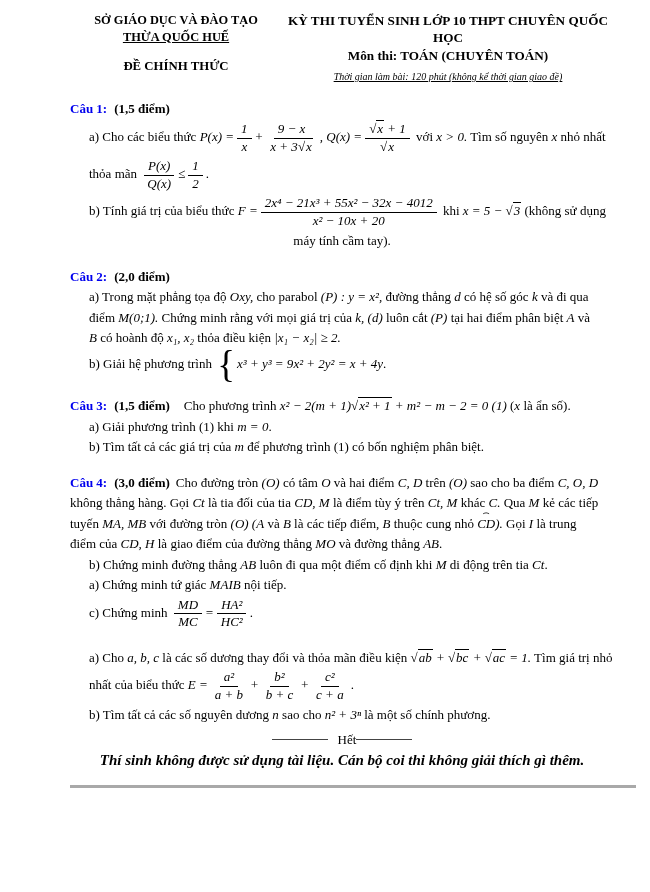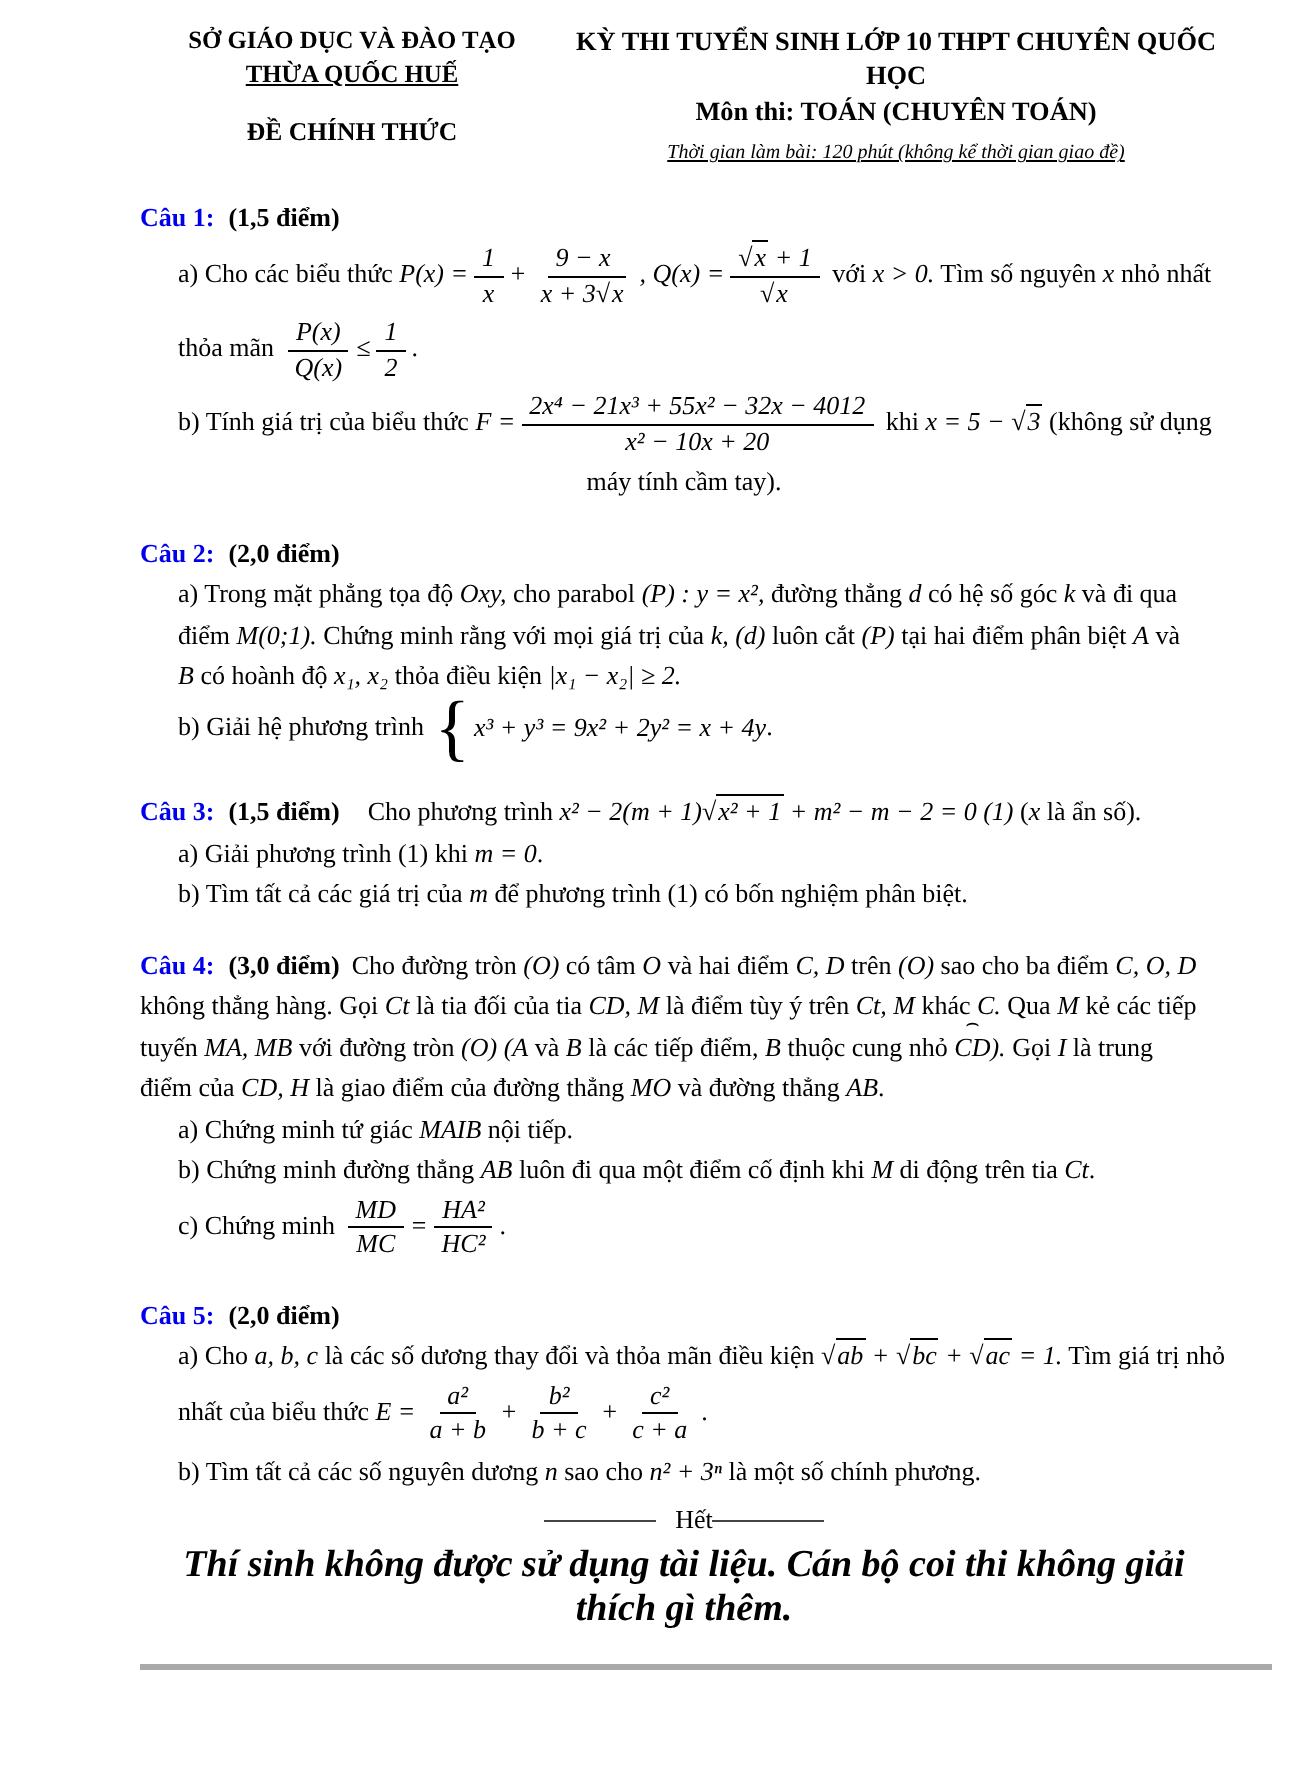--- a/index.html
+++ b/index.html
@@ -48,21 +48,21 @@
   .arcwrap { position:relative; display:inline-block; }
   .arcwrap .hat { position:absolute; left:0; right:0; top:-0.62em; text-align:center; font-size:11px; line-height:1; font-style:normal; }
 
   .center-line { text-align:center; }
 
   
   .het-line { text-align:center; margin-top:6px; }
   .het-dash { display:inline-block; width:56px; border-top:1px solid #444; vertical-align:middle; }
   .het-dash.left { margin-right:10px; }
   .het-text { vertical-align:middle; }
-  .footer-note { text-align:center; font-weight:bold; font-style:italic; margin-top:4px; font-size:19px; }
+  .footer-note { text-align:center; font-weight:bold; font-style:italic; margin-top:4px; font-size:15px; }
   .bottom-rule { height:3px; background:#a9a9a9; margin:16px -22px 0 0; }
 </style>
 </head>
 <body>
 
 <div class="page">
 
   <div class="header">
     <div class="h-left">
       <div>SỞ GIÁO DỤC VÀ ĐÀO TẠO</div>
@@ -122,33 +122,32 @@
       <div class="q-line"><span class="q-label">Câu 3:</span><span class="q-points gap">(1,5 điểm)</span><span><span>Cho phương trình </span><span class="m">x² − 2(m + 1)</span></span><span class="sqrt"><span class="rad">√</span><span class="bar">x² + 1</span></span><span><span class="m"> + m² − m − 2 = 0 (1)</span><span> (</span><span class="m">x</span><span> là ẩn số).</span></span></div>
       <div class="q-line indent"><span>a) Giải phương trình (1) khi </span><span class="m">m = 0</span><span>.</span></div>
       <div class="q-line indent"><span>b) Tìm tất cả các giá trị của </span><span class="m">m</span><span> để phương trình (1) có bốn nghiệm phân biệt.</span></div>
     </div>
 
     <div class="question">
       <div class="q-line"><span class="q-label">Câu 4:</span><span class="q-points">(3,0 điểm)</span><span><span>Cho đường tròn </span><span class="m">(O)</span><span> có tâm </span><span class="m">O</span><span> và hai điểm </span><span class="m">C, D</span><span> trên </span><span class="m">(O)</span><span> sao cho ba điểm </span><span class="m">C, O, D</span></span></div>
       <div class="q-line"><span>không thẳng hàng. Gọi </span><span class="m">Ct</span><span> là tia đối của tia </span><span class="m">CD, M</span><span> là điểm tùy ý trên </span><span class="m">Ct, M</span><span> khác </span><span class="m">C.</span><span> Qua </span><span class="m">M</span><span> kẻ các tiếp</span></div>
       <div class="q-line"><span><span>tuyến </span><span class="m">MA, MB</span><span> với đường tròn </span><span class="m">(O) (A</span><span> và </span><span class="m">B</span><span> là các tiếp điểm, </span><span class="m">B</span><span> thuộc cung nhỏ </span></span><span class="arcwrap"><span class="hat">⌢</span><span class="m">CD</span></span><span><span class="m">).</span><span> Gọi </span><span class="m">I</span><span> là trung</span></span></div>
       <div class="q-line"><span>điểm của </span><span class="m">CD, H</span><span> là giao điểm của đường thẳng </span><span class="m">MO</span><span> và đường thẳng </span><span class="m">AB</span><span>.</span></div>
+      <div class="q-line indent"><span>b) Chứng minh đường thẳng </span><span class="m">AB</span><span> luôn đi qua một điểm cố định khi </span><span class="m">M</span><span> di động trên tia </span><span class="m">Ct</span><span>.</span></div>
       <div class="q-line indent"><span>a) Chứng minh tứ giác </span><span class="m">MAIB</span><span> nội tiếp.</span></div>
-      <div class="q-line indent"><span>b) Chứng minh đường thẳng </span><span class="m">AB</span><span> luôn đi qua một điểm cố định khi </span><span class="m">M</span><span> di động trên tia </span><span class="m">Ct</span><span>.</span></div>
       <div class="q-line indent"><span><span>c) Chứng minh </span></span><span class="frac">
             <span class="num">MD</span>
             <span class="den">MC</span>
           </span><span class="m">=</span><span class="frac">
             <span class="num">HA²</span>
             <span class="den">HC²</span>
           </span><span>.</span></div>
     </div>
 
     <div class="question">
-      <div class="q-line"><span class="q-label">Câu 5:</span><span class="q-points">(2,0 điểm)</span></div>
       <div class="q-line indent"><span><span>a) Cho </span><span class="m">a, b, c</span><span> là các số dương thay đổi và thỏa mãn điều kiện </span></span><span class="sqrt"><span class="rad">√</span><span class="bar">ab</span></span> <span class="m">+</span> <span class="sqrt"><span class="rad">√</span><span class="bar">bc</span></span> <span class="m">+</span> <span class="sqrt"><span class="rad">√</span><span class="bar">ac</span></span> <span class="m">= 1.</span><span><span> Tìm giá trị nhỏ</span></span></div>
       <div class="q-line indent"><span><span>nhất của biểu thức </span><span class="m">E =</span></span><span class="frac">
             <span class="num">a²</span>
             <span class="den">a + b</span>
           </span><span class="m">+</span><span class="frac">
             <span class="num">b²</span>
             <span class="den">b + c</span>
           </span><span class="m">+</span><span class="frac">
             <span class="num">c²</span>
             <span class="den">c + a</span>

